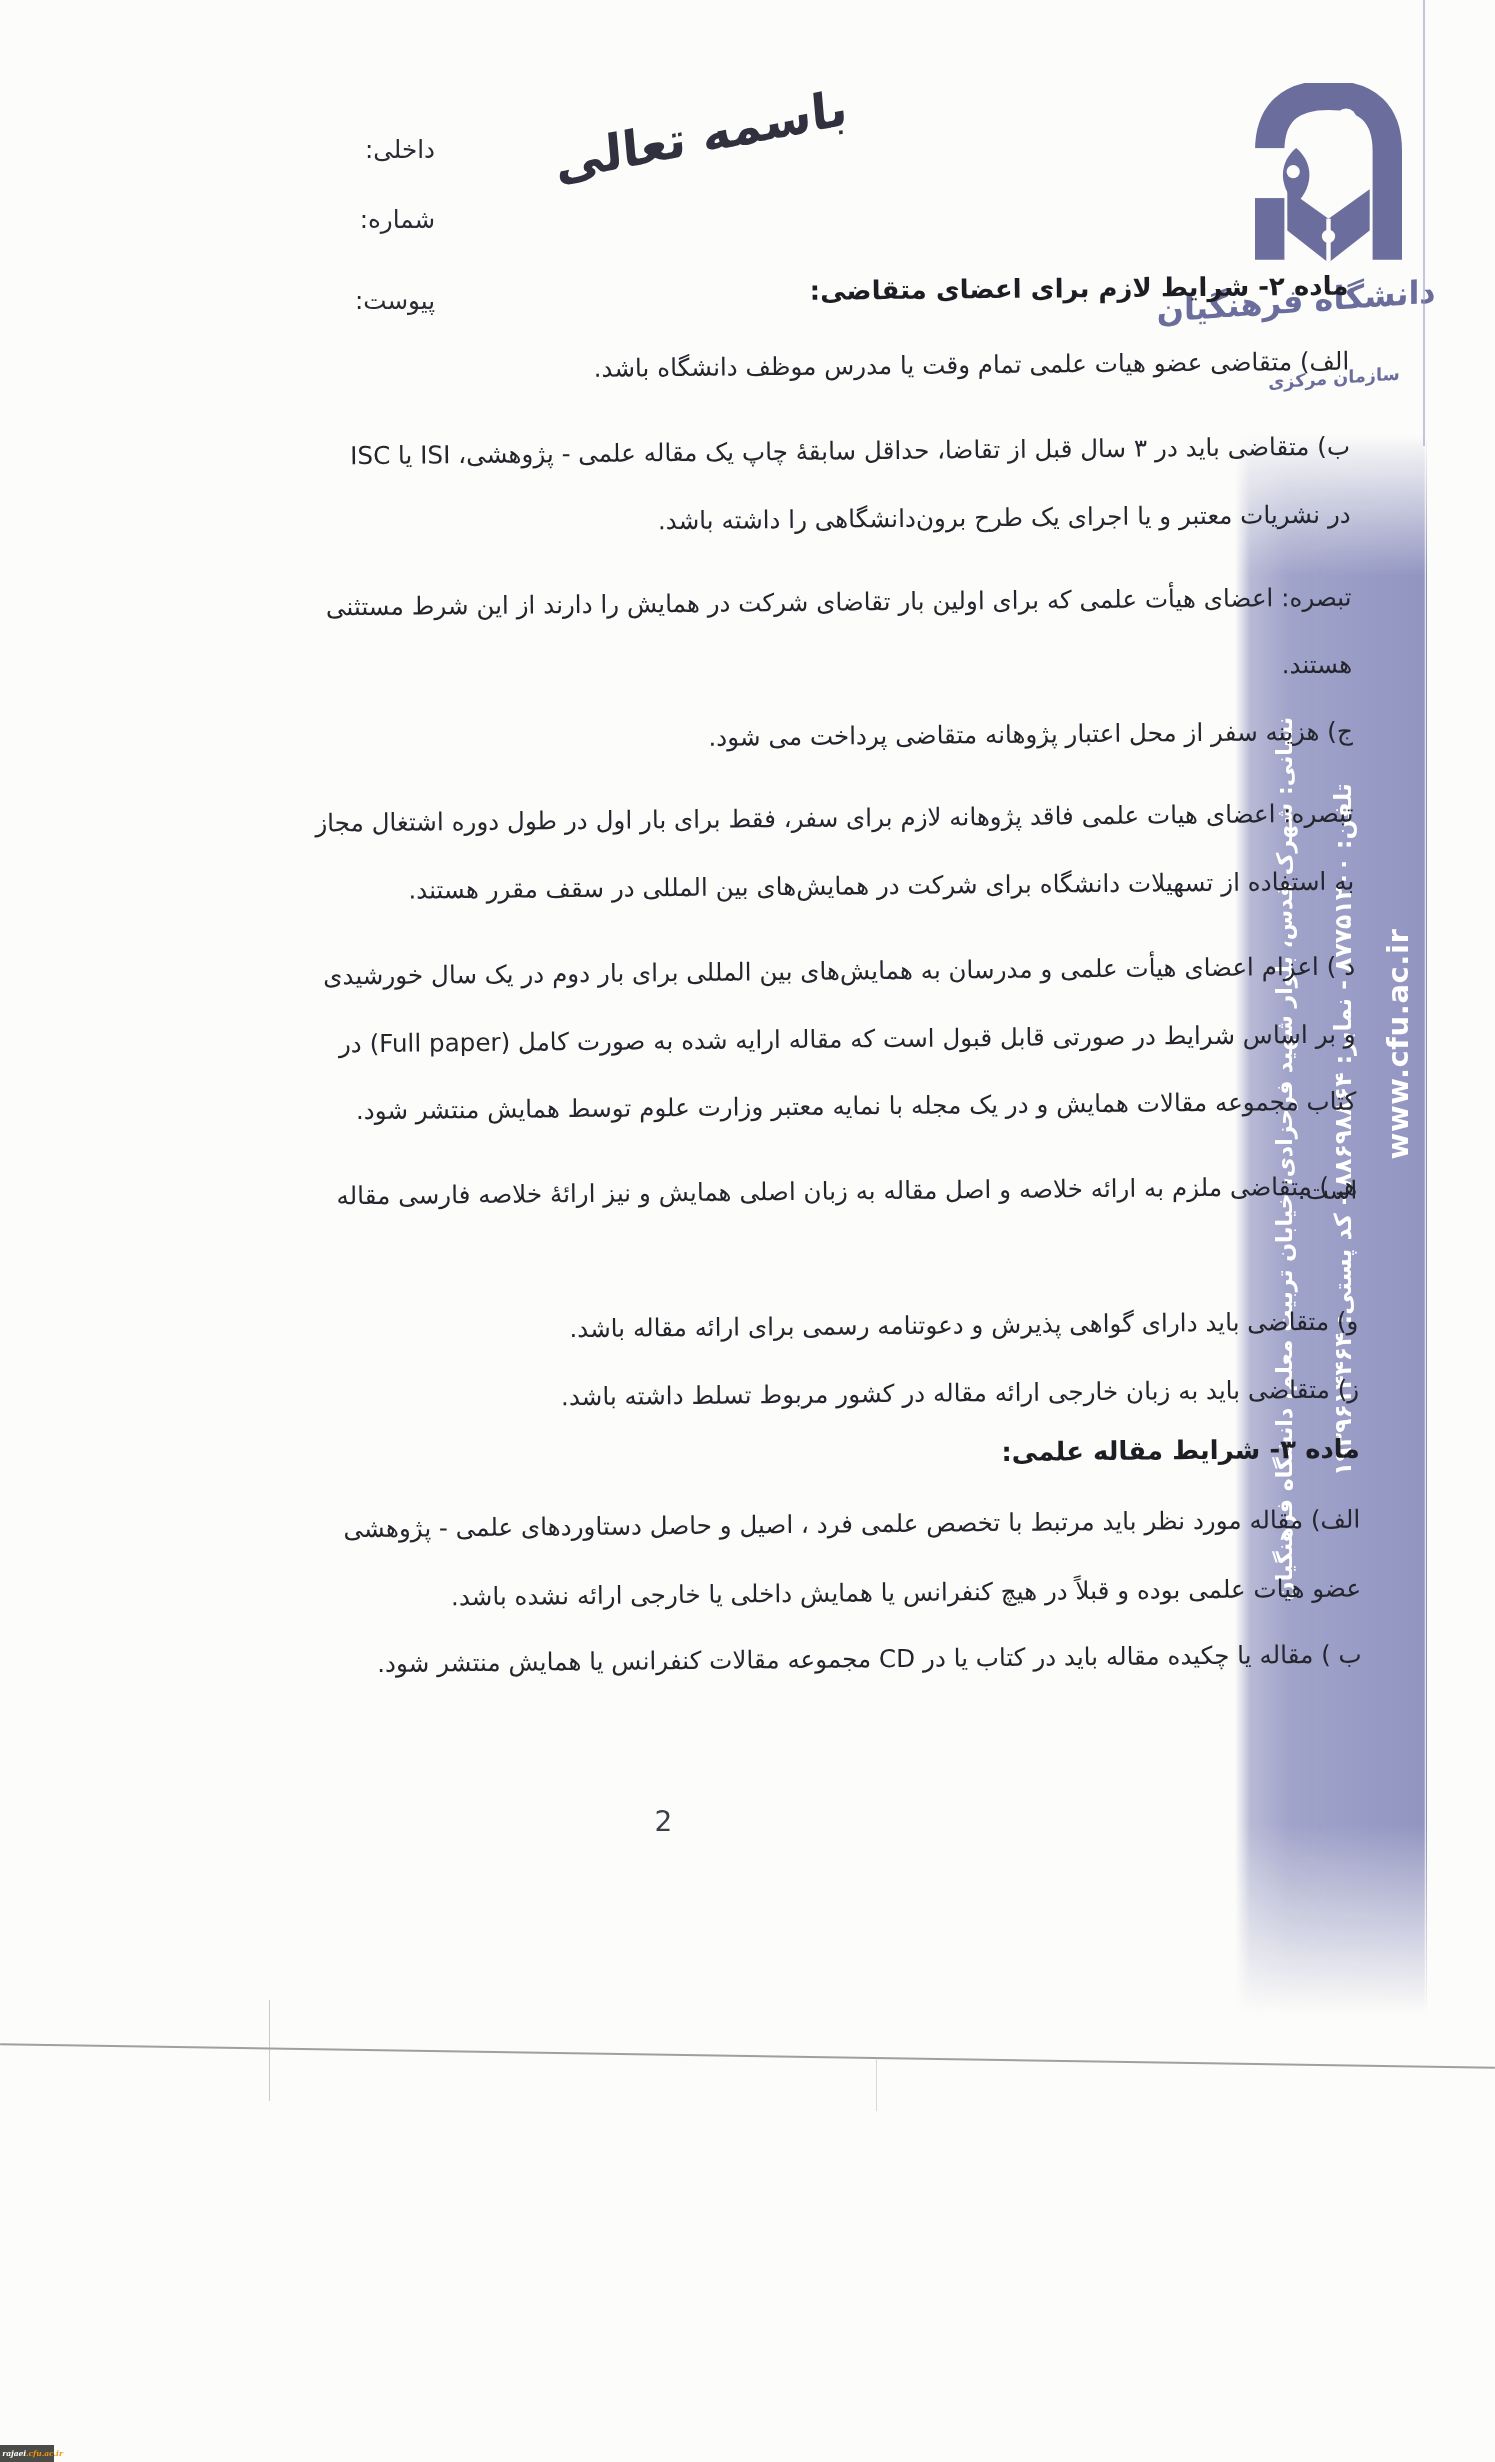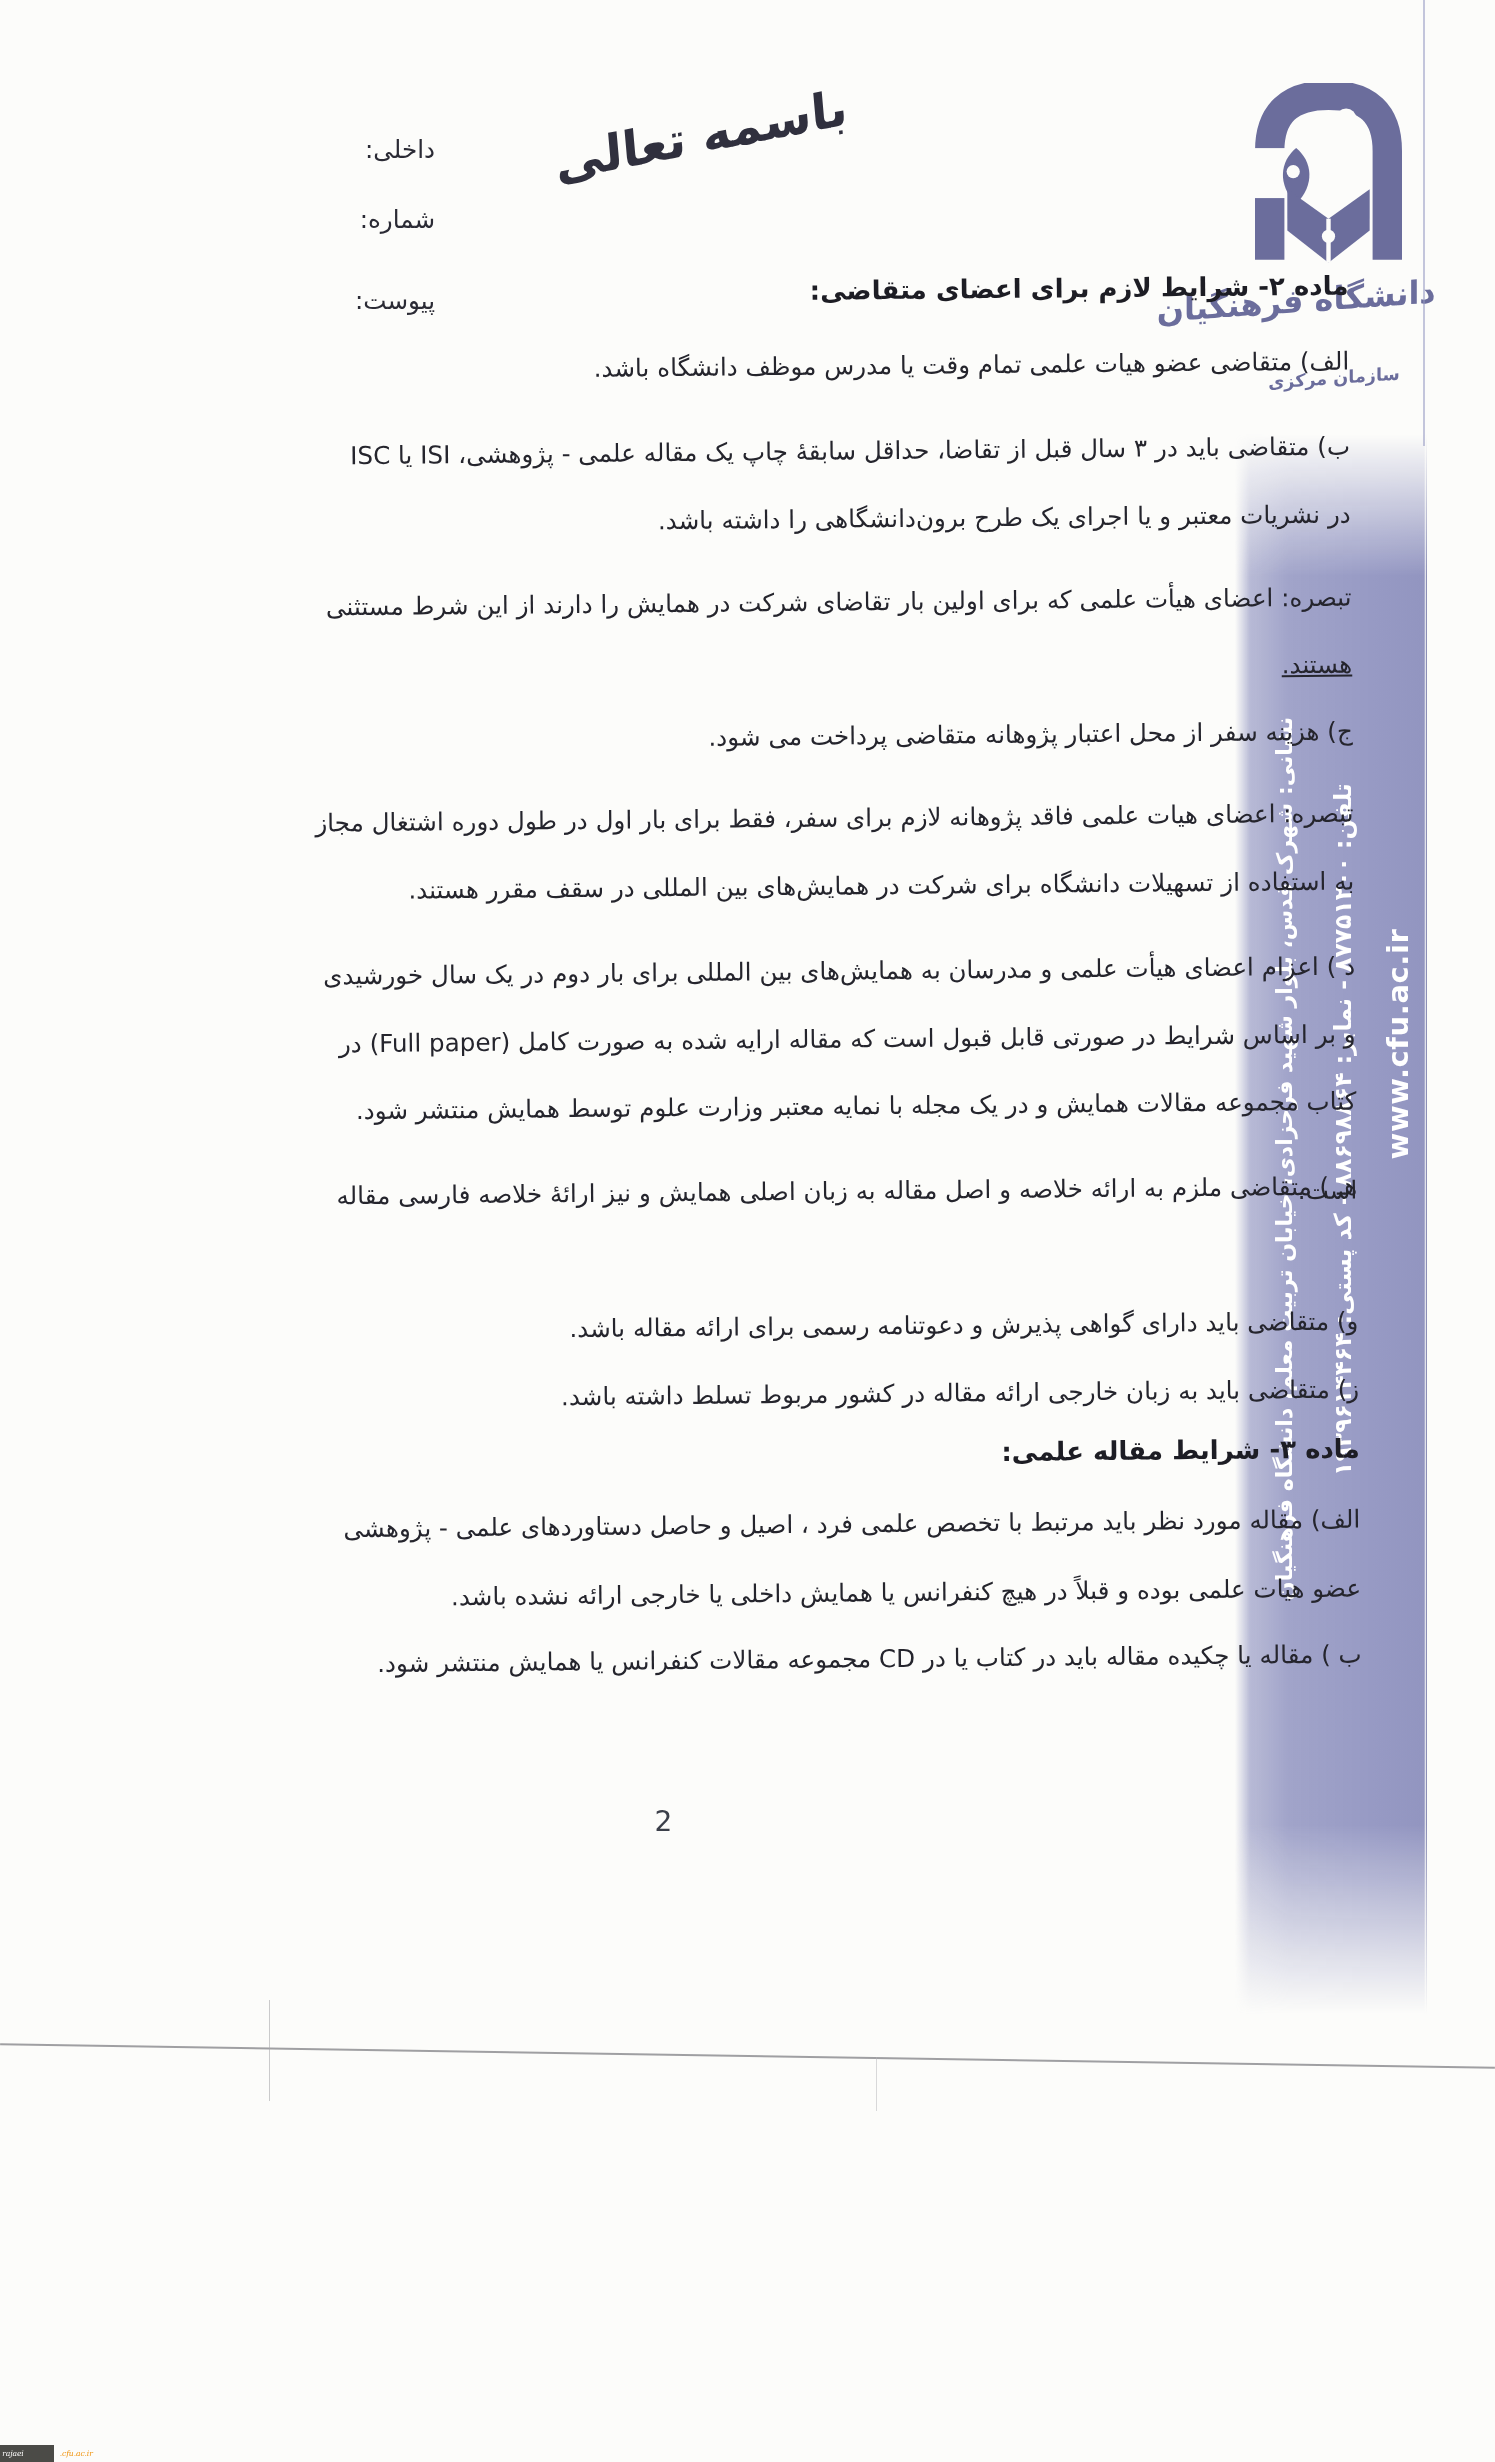--- a/index.html
+++ b/index.html
@@ -78,22 +78,22 @@
   .tick-1{position:absolute;left:269px;top:2000px;width:1.2px;height:101px;background:#a9a9ac;opacity:0.6;}
   .tick-2{position:absolute;left:876px;top:2057px;width:1.2px;height:54px;background:#b4b4b8;opacity:0.5;}
   .page-number{
     position:absolute;left:646px;top:1805px;width:35px;text-align:center;
     font-size:28px;color:#3b3f49;
   }
   
   .watermark{
     position:absolute;left:0;top:2445px;width:54px;height:17px;
     background:#4b4b47;display:flex;align-items:center;padding-left:2.3px;box-sizing:border-box;
-    font-family:"DejaVu Serif",serif;font-style:italic;font-weight:normal;font-size:7.6px;
-    white-space:nowrap;letter-spacing:-0.1px;gap:36px;
+    font-family:"DejaVu Serif",serif;font-style:italic;font-weight:bold;font-size:7.6px;
+    white-space:nowrap;letter-spacing:-0.1px;
   }
   .wm-prefix{color:#ffffff;}
   .wm-suffix{color:var(--wm-orange,#f0920a);}
 </style>
 </head>
 <body>
 
 <div class="page">
 
   <div class="band"></div>
@@ -122,21 +122,21 @@
   <div class="vline v-address">نشانی: شهرک قدس، بلوار شهید فرحزادی، خیابان تربیت معلم، دانشگاه فرهنگیان</div>
   <div class="vline v-contact">تلفن: ۸۷۷۵۱۲۰۰ - نمابر: ۸۸۶۹۸۸۶۴ - کد پستی: ۱۹۳۹۶۱۴۴۶۴</div>
   <div class="vline v-site">www.cfu.ac.ir</div>
 
   <div class="body-block">
       <div class="bline bheading" style="top: 272px;">ماده ۲- شرایط لازم برای اعضای متقاضی:</div>
       <div class="bline" style="top: 347px;">الف) متقاضی عضو هیات علمی تمام وقت یا مدرس موظف دانشگاه باشد.</div>
       <div class="bline" style="top: 432px;">ب) متقاضی باید در ۳ سال قبل از تقاضا، حداقل سابقهٔ چاپ یک مقاله علمی - پژوهشی، ISI یا ISC</div>
       <div class="bline" style="top: 500px;">در نشریات معتبر و یا اجرای یک طرح برون‌دانشگاهی را داشته باشد.</div>
       <div class="bline" style="top: 583px;"><b>تبصره: </b>اعضای هیأت علمی که برای اولین بار تقاضای شرکت در همایش را دارند از این شرط مستثنی</div>
-      <div class="bline" style="top: 650px; text-decoration: underline;">هستند.</div>
+      <div class="bline" style="top: 650px;">هستند.</div>
       <div class="bline" style="top: 717px;">ج) هزینه سفر از محل اعتبار پژوهانه متقاضی پرداخت می شود.</div>
       <div class="bline" style="top: 799px;"><b>تبصره: </b>اعضای هیات علمی فاقد پژوهانه لازم برای سفر، فقط برای بار اول در طول دوره اشتغال مجاز</div>
       <div class="bline" style="top: 867px;">به استفاده از تسهیلات دانشگاه برای شرکت در همایش‌های بین المللی در سقف مقرر هستند.</div>
       <div class="bline" style="top: 952px;">د ) اعزام اعضای هیأت علمی و مدرسان به همایش‌های بین المللی برای بار دوم در یک سال خورشیدی</div>
       <div class="bline" style="top: 1020px;">و بر اساس شرایط در صورتی قابل قبول است که مقاله ارایه شده به صورت کامل (Full paper) در</div>
       <div class="bline" style="top: 1087px;">کتاب مجموعه مقالات همایش و در یک مجله با نمایه معتبر وزارت علوم توسط همایش منتشر شود.</div>
       <div class="bline" style="top: 1172px;">هـ ) متقاضی ملزم به ارائه خلاصه و اصل مقاله به زبان اصلی همایش و نیز ارائهٔ خلاصه فارسی مقاله</div>
       <div class="bline" style="top: 1176px;">است.</div>
       <div class="bline" style="top: 1307px;">و) متقاضی باید دارای گواهی پذیرش و دعوتنامه رسمی برای ارائه مقاله باشد.</div>
       <div class="bline" style="top: 1375px;">ز) متقاضی باید به زبان خارجی ارائه مقاله در کشور مربوط تسلط داشته باشد.</div>

